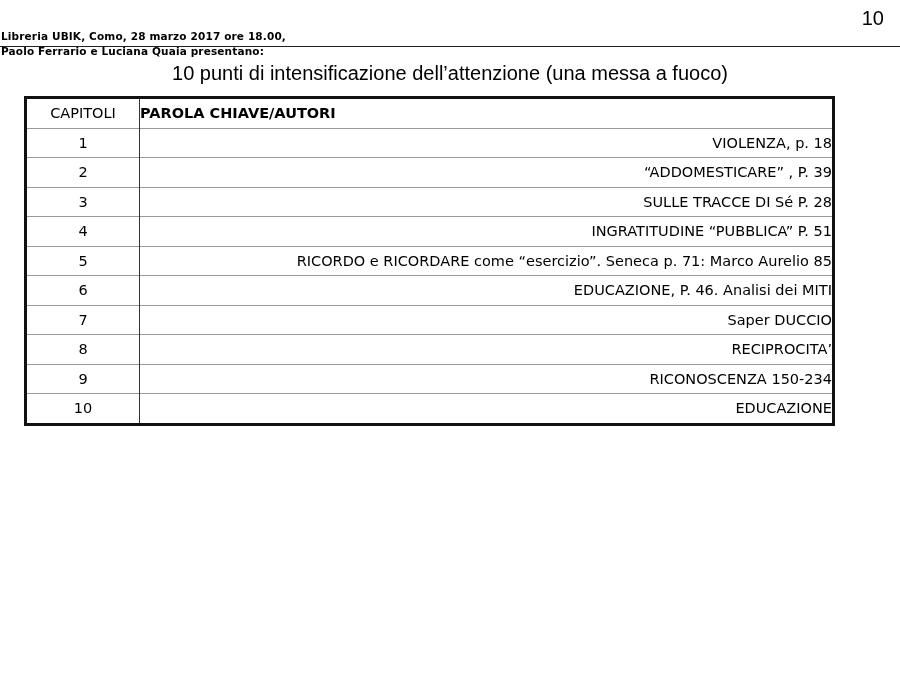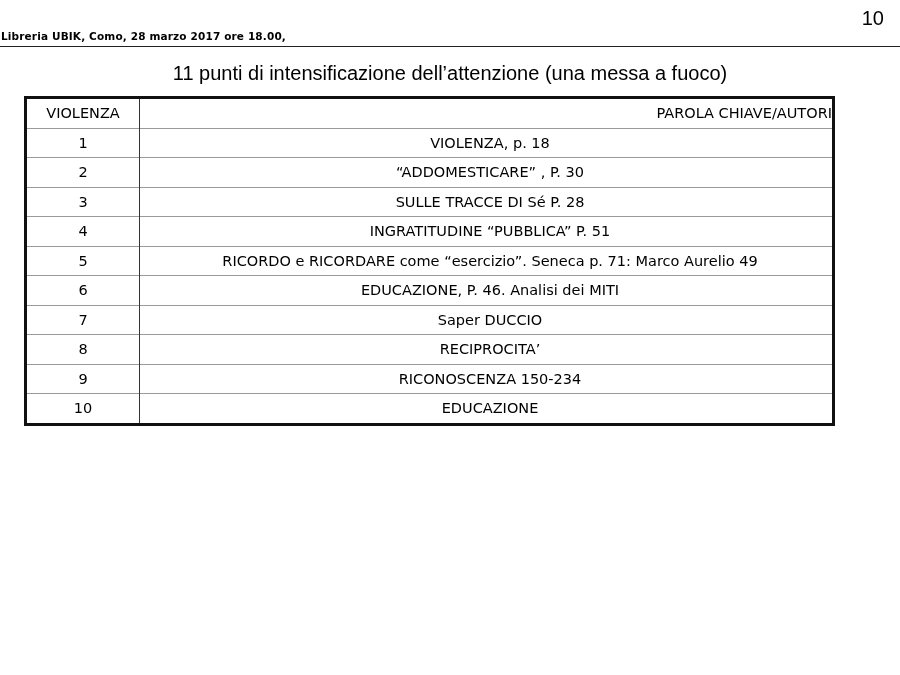--- a/index.html
+++ b/index.html
@@ -70,65 +70,66 @@
     }
     table.chapters th {
       border-top: none;
     }
     table.chapters .col-num {
       width: 112px;
       text-align: center;
       border-right: 1.5px solid #333;
     }
     table.chapters .col-key {
-      text-align: center;
+      text-align: right;
       padding-left: 8px;
     }
     table.chapters th.col-key {
-      text-align: right;
+      text-align: left;
       padding-left: 0;
+      font-weight: bold;
     }
   </style>
 </head>
 <body>
 
 <div class="header">
-  <div class="header-lines"><div>Libreria UBIK, Como, 28 marzo 2017 ore 18.00,</div></div>
+  <div class="header-lines"><div>Libreria UBIK, Como, 28 marzo 2017 ore 18.00,</div><div>Paolo Ferrario e Luciana Quaia presentano:</div></div>
   <div class="page-number">10</div>
 </div>
 
-<div class="slide-title">11 punti di intensificazione dell’attenzione (una messa a fuoco)</div>
+<div class="slide-title">10 punti di intensificazione dell’attenzione (una messa a fuoco)</div>
 
 <table class="chapters">
   <thead>
     <tr>
-      <th class="col-num">VIOLENZA</th>
+      <th class="col-num">CAPITOLI</th>
       <th class="col-key">PAROLA CHIAVE/AUTORI</th>
     </tr>
   </thead>
   <tbody>
     <tr>
       <td class="col-num">1</td>
       <td class="col-key">VIOLENZA, p. 18</td>
     </tr>
     <tr>
       <td class="col-num">2</td>
-      <td class="col-key">“ADDOMESTICARE” , P. 30</td>
+      <td class="col-key">“ADDOMESTICARE” , P. 39</td>
     </tr>
     <tr>
       <td class="col-num">3</td>
       <td class="col-key">SULLE TRACCE DI Sé P. 28</td>
     </tr>
     <tr>
       <td class="col-num">4</td>
       <td class="col-key">INGRATITUDINE “PUBBLICA” P. 51</td>
     </tr>
     <tr>
       <td class="col-num">5</td>
-      <td class="col-key">RICORDO e RICORDARE come “esercizio”. Seneca p. 71: Marco Aurelio 49</td>
+      <td class="col-key">RICORDO e RICORDARE come “esercizio”. Seneca p. 71: Marco Aurelio 85</td>
     </tr>
     <tr>
       <td class="col-num">6</td>
       <td class="col-key">EDUCAZIONE, P. 46. Analisi dei MITI</td>
     </tr>
     <tr>
       <td class="col-num">7</td>
       <td class="col-key">Saper DUCCIO</td>
     </tr>
     <tr>

